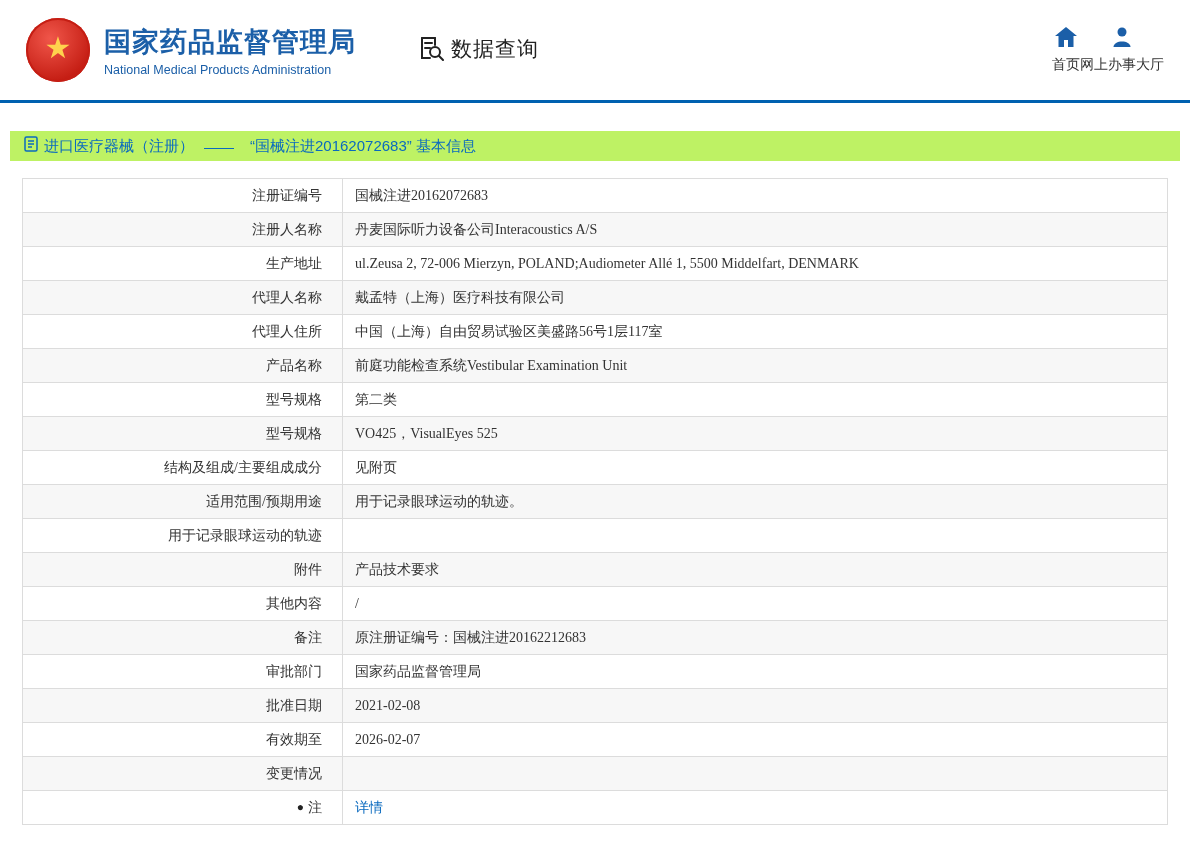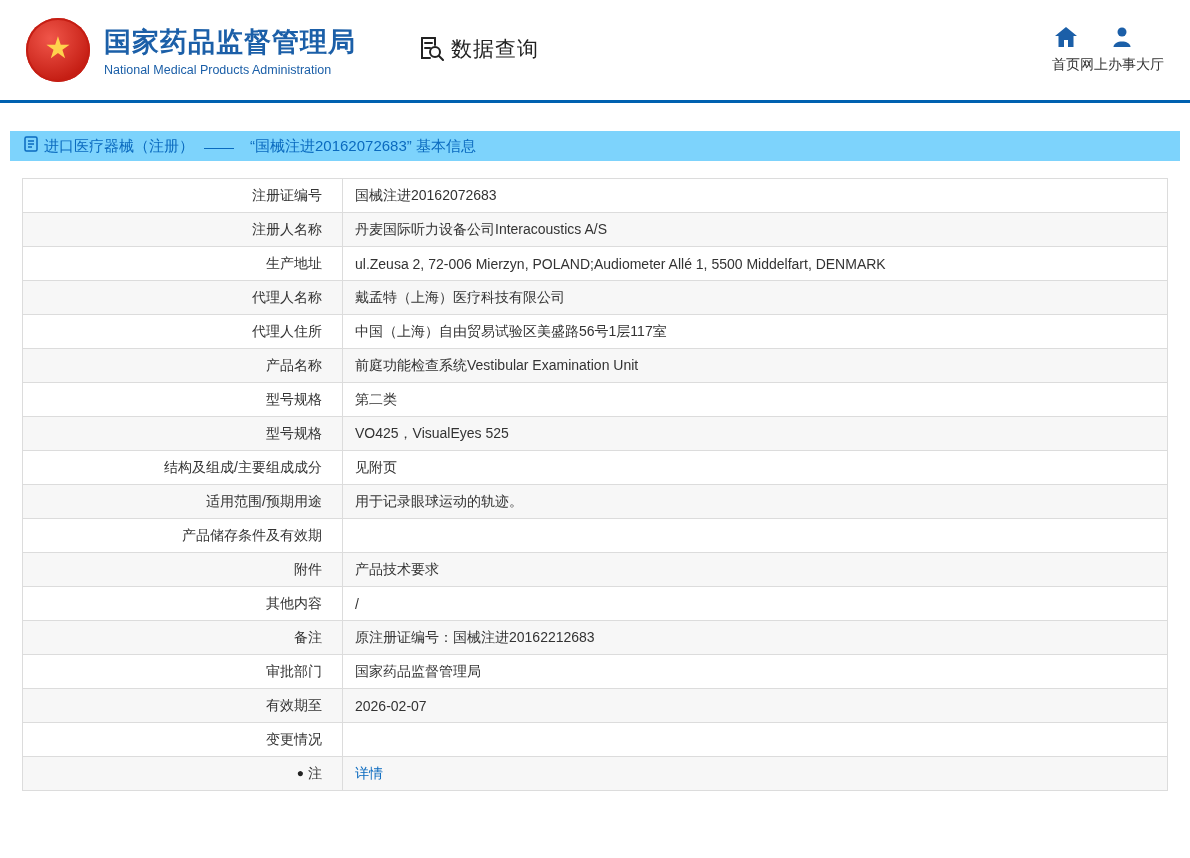--- a/index.html
+++ b/index.html
@@ -24,29 +24,29 @@
   .org-cn{font-size:27px;font-weight:bold;color:var(--brand-blue);letter-spacing:1px;}
   .org-en{font-size:12.5px;color:var(--brand-blue);margin-top:3px;}
   .section-title{display:flex;align-items:flex-start;margin-left:62px;cursor:pointer;}
   .section-title .label{font-size:21px;color:#222;margin-left:7px;letter-spacing:1px;}
   .header-nav{margin-left:auto;display:flex;}
   .nav-item{display:flex;flex-direction:column;align-items:center;text-decoration:none;color:#333;cursor:pointer;}
   .nav-item .nav-label{font-size:14px;margin-top:5px;}
   .blue-line{height:3px;background:var(--line-blue);}
 
   
-  .breadcrumb-band{margin:28px 10px 0;height:30px;background:#7dd3fc;
+  .breadcrumb-band{margin:28px 10px 0;height:30px;background:#bef264;
     display:flex;align-items:center;padding:0 14px;}
   .breadcrumb-band .crumb-text{font-size:15px;color:var(--link-blue);margin-left:6px;}
   .breadcrumb-band .dash{margin:0 10px;}
 
   
   .info-table{margin:17px 22px 0;width:1146px;border-collapse:collapse;table-layout:fixed;}
   .info-table td{border:1px solid var(--border);height:34px;font-size:14px;
-    padding:0 12px;vertical-align:middle;}
+    padding:0 12px;vertical-align:middle;font-family:Liberation Serif, serif;}
   .info-table tr:nth-child(even){background:#f7f7f7;}
   .label-cell{width:320px;text-align:right;padding-right:20px !important;color:#333;}
   .value-cell{text-align:left;color:#333;}
   .value-cell a{color:var(--link-blue);text-decoration:none;}
   .note-dot{display:inline-block;margin-right:4px;font-size:12px;color:#222;transform:translateY(-1px);}
 </style>
 </head>
 <body>
 
 <header class="site-header">
@@ -152,40 +152,44 @@
       </tr>
       <tr>
         <td class="label-cell">结构及组成/主要组成成分</td>
         <td class="value-cell">见附页</td>
       </tr>
       <tr>
         <td class="label-cell">适用范围/预期用途</td>
         <td class="value-cell">用于记录眼球运动的轨迹。</td>
       </tr>
       <tr>
-        <td class="label-cell">产品储存条件及有效期</td>
+        <td class="label-cell">用于记录眼球运动的轨迹</td>
         <td class="value-cell"></td>
       </tr>
       <tr>
         <td class="label-cell">附件</td>
         <td class="value-cell">产品技术要求</td>
       </tr>
       <tr>
         <td class="label-cell">其他内容</td>
         <td class="value-cell">/</td>
       </tr>
       <tr>
         <td class="label-cell">备注</td>
         <td class="value-cell">原注册证编号：国械注进20162212683</td>
       </tr>
       <tr>
         <td class="label-cell">审批部门</td>
         <td class="value-cell">国家药品监督管理局</td>
       </tr>
       <tr>
+        <td class="label-cell">批准日期</td>
+        <td class="value-cell">2021-02-08</td>
+      </tr>
+      <tr>
         <td class="label-cell">有效期至</td>
         <td class="value-cell">2026-02-07</td>
       </tr>
       <tr>
         <td class="label-cell">变更情况</td>
         <td class="value-cell"></td>
       </tr>
       <tr>
         <td class="label-cell"><span class="note-dot">●</span>注</td>
         <td class="value-cell"><a href="#">详情</a></td>

